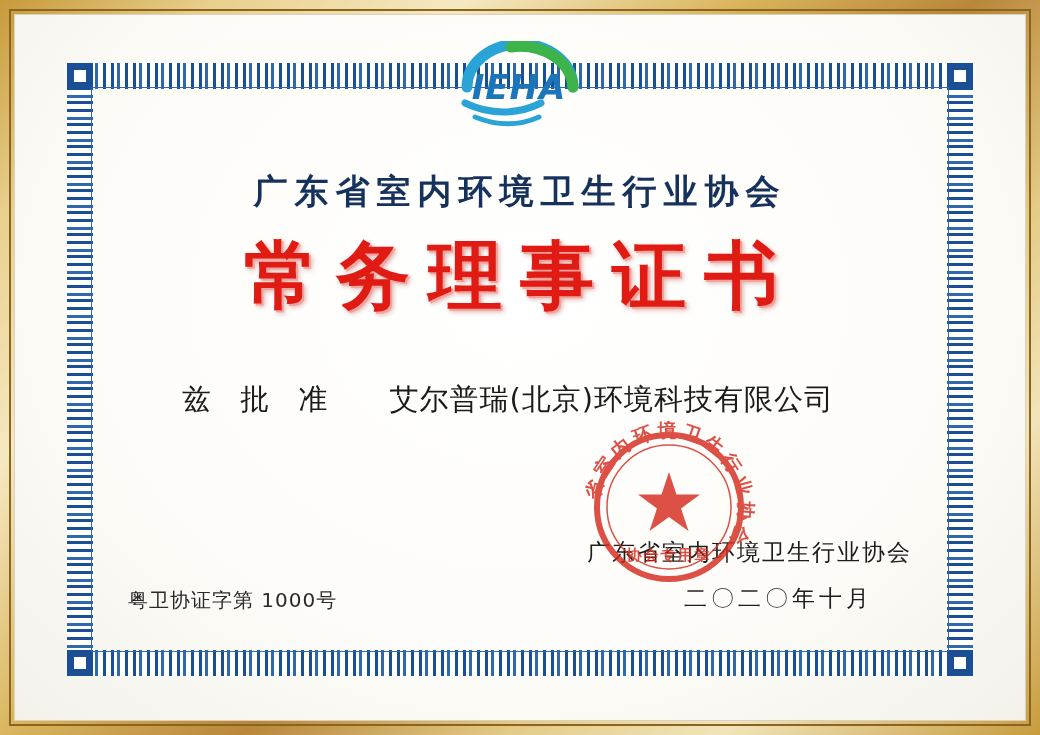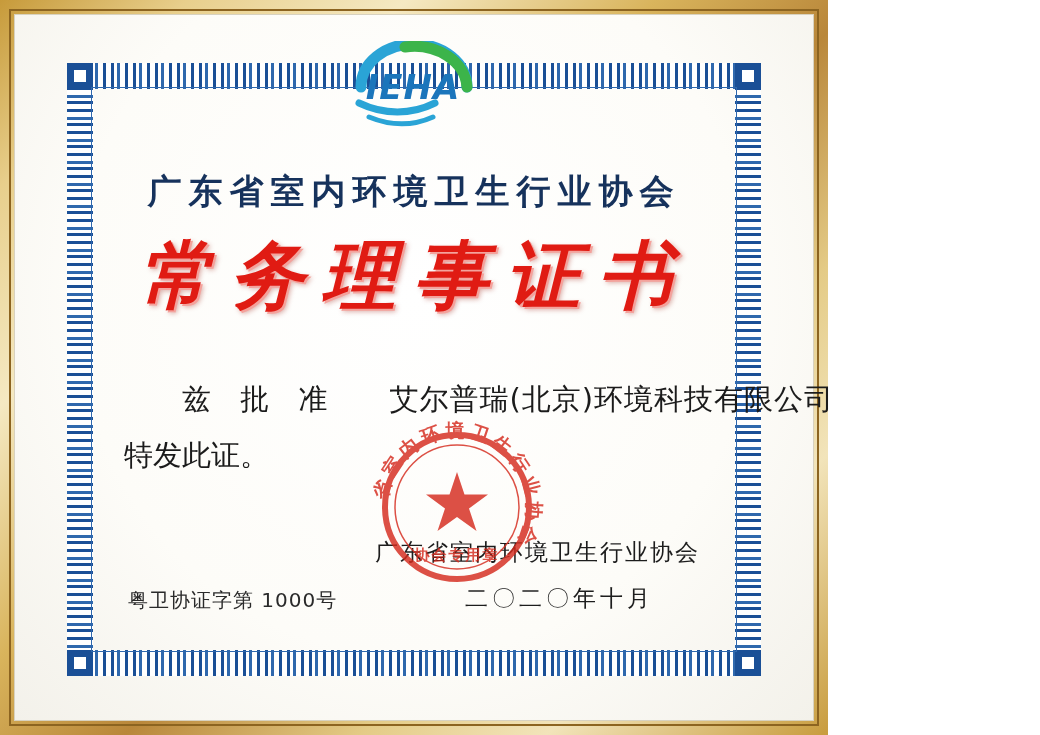--- a/index.html
+++ b/index.html
@@ -10,21 +10,21 @@
   body {
     width: 1040px;
     height: 735px;
     overflow: hidden;
     font-family: "Liberation Sans", sans-serif;
   }
 
   
   .certificate {
     position: relative;
-    width: 828px;
+    width: 1040px;
     height: 735px;
     box-sizing: border-box;
     background: linear-gradient(135deg, #c79a3a 0%, #e8cf8c 12%, #f5e9c2 26%,
                                 #d9b45c 42%, #b9873a 55%, #e4cb86 70%,
                                 #f2e4ba 82%, #c89c3e 100%);
     padding: 14px;
   }
   .frame-inner-line {
     position: absolute;
     inset: 9px;
@@ -153,21 +153,20 @@
     font-family: "DejaVu Sans", sans-serif;
     font-size: 74px;
     font-weight: 700;
     letter-spacing: 18px;
     color: #e01b13;
     text-shadow:
        2px 2px 0 #f4a29c,
        3px 3px 5px rgba(150,20,10,0.35);
     white-space: nowrap;
     line-height: 1.05;
-    font-style: italic;
   }
 
   
   .body-block {
     position: absolute;
     top: 330px;
     left: 4px;
     right: 4px;
     text-align: left;
     font-family: "DejaVu Sans", sans-serif;
@@ -209,21 +208,21 @@
     right: 0;
     bottom: 54px;
     font-family: "DejaVu Sans", sans-serif;
     font-size: 23px;
     color: #1d1d1d;
     letter-spacing: 2px;
     white-space: nowrap;
   }
   .issue-date {
     position: absolute;
-    right: 46px;
+    right: 39px;
     bottom: 8px;
     font-family: "DejaVu Sans", sans-serif;
     font-size: 23px;
     color: #1d1d1d;
     letter-spacing: 4px;
     white-space: nowrap;
   }
 
   
   .seal {
@@ -272,21 +271,20 @@
       </div>
 
       <div class="org-name">广东省室内环境卫生行业协会</div>
 
       <div class="cert-title">常务理事证书</div>
 
       <div class="body-block">
         <div class="body-line first">
           <span class="grant-word">兹 批 准</span><span class="company">艾尔普瑞(北京)环境科技有限公司</span>
         </div>
-        <div class="body-line">特发此证。</div>
       </div>
 
       <div class="bottom-row">
         <div class="cert-number">粤卫协证字第 1000号</div>
         <div class="issuer">广东省室内环境卫生行业协会</div>
         <div class="issue-date">二〇二〇年十月</div>
 
         <div class="seal">
           <svg width="186" height="186" viewBox="0 0 186 186" aria-hidden="true">
             <defs>

